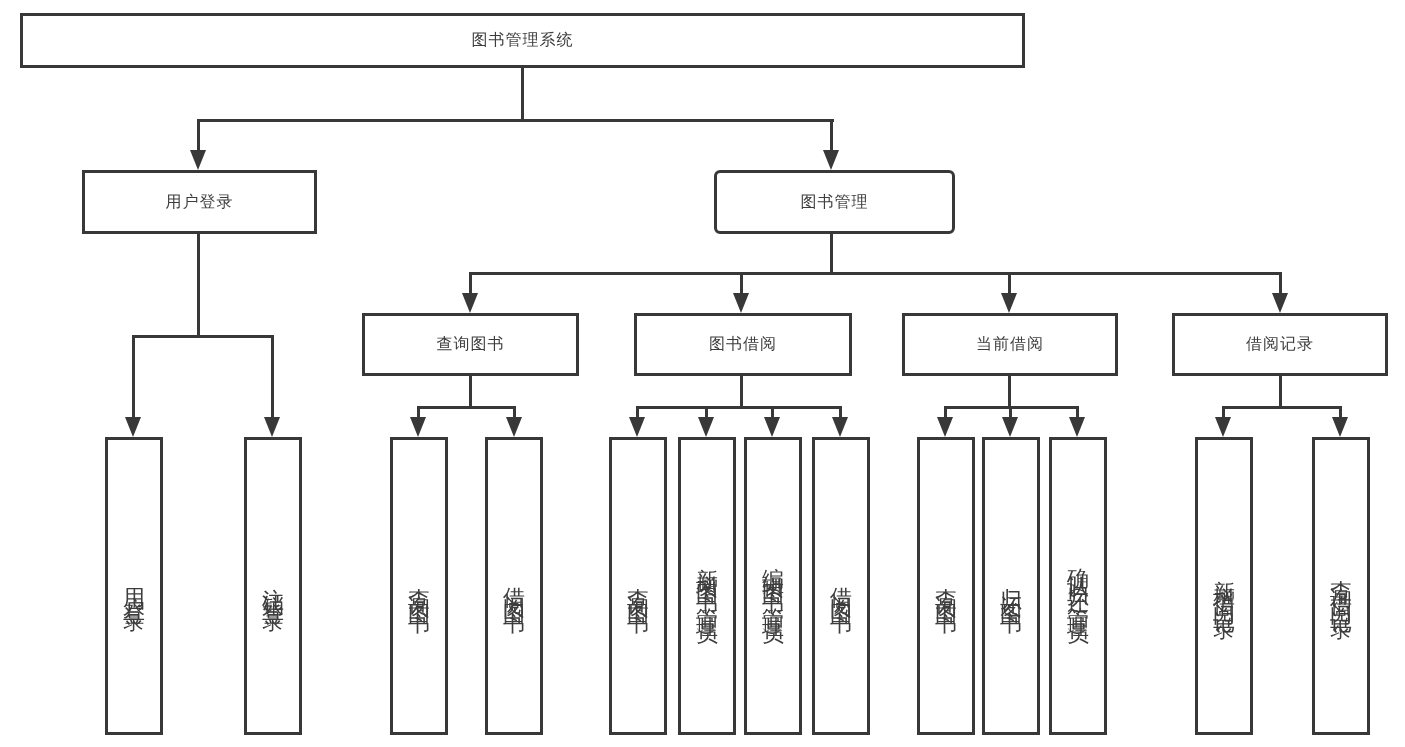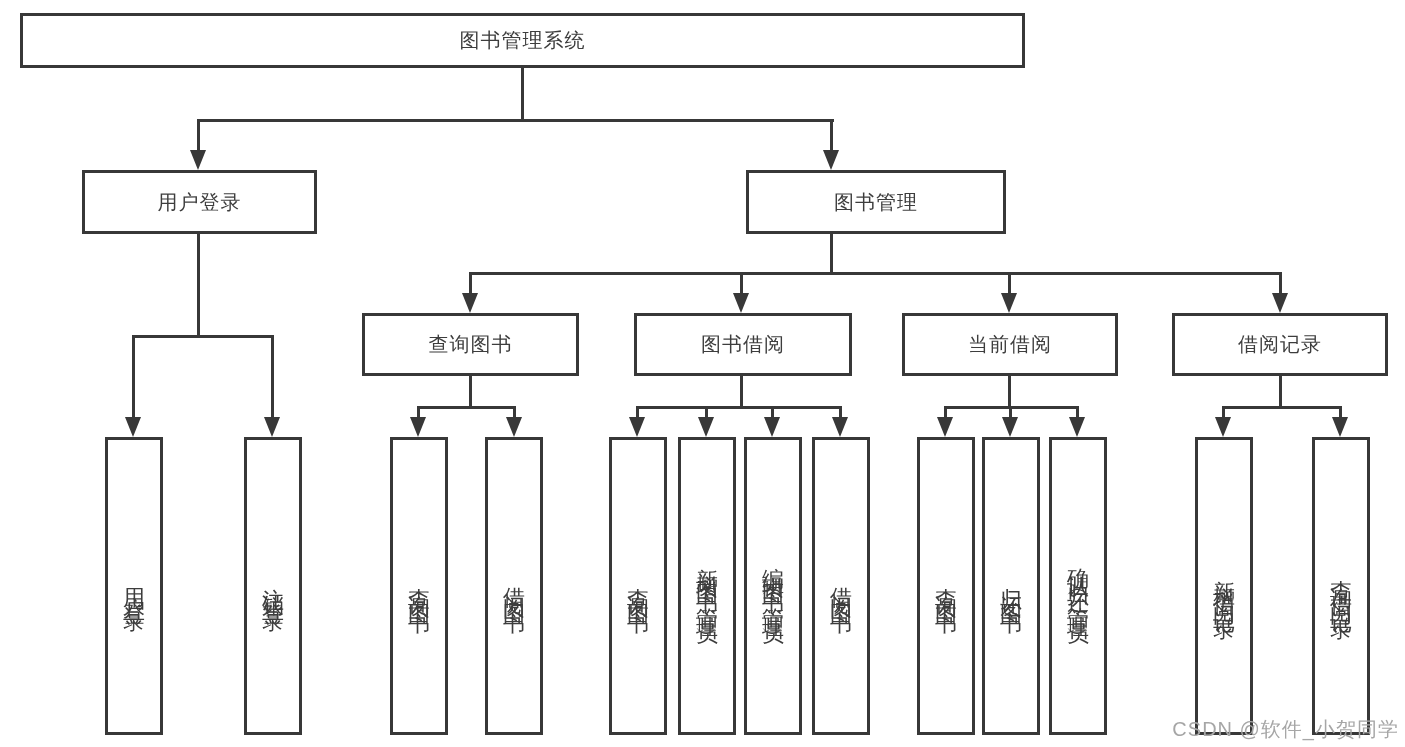--- a/index.html
+++ b/index.html
@@ -16,21 +16,21 @@
     width:1405px;height:747px;
     background:var(--bg);
     overflow:hidden;
   }
   
   .box{
     position:absolute;
     border:3px solid var(--line);
     background:var(--bg);
     display:flex;align-items:center;justify-content:center;
-    font-size:20px;
+    font-size:16px;
     letter-spacing:1px;
     color:var(--text);
   }
   .leaf{
     position:absolute;
     top:437px;width:58px;height:298px;
     border:3px solid var(--line);
     background:var(--bg);
     display:flex;align-items:center;justify-content:center;
   }
@@ -71,21 +71,21 @@
   <div class="vline" style="left:521px;top:68px;height:53px;"></div>
   <div class="hline" style="left:197px;top:119px;width:637px;"></div>
   <div class="vline" style="left:197px;top:119px;height:33px;"></div>
   <div class="head" style="left:190px;top:150px;"></div>
   <div class="vline" style="left:830px;top:119px;height:33px;"></div>
   <div class="head" style="left:823px;top:150px;"></div>
 
   <div class="box" style="left:82px;top:170px;width:235px;height:64px;">
     <span>用户登录</span>
   </div>
-  <div class="box" style="left:746px;top:170px;width:260px;height:64px;">
+  <div class="box" style="left:714px;top:170px;width:241px;height:64px;border-radius:6px;">
     <span>图书管理</span>
   </div>
 
   <div class="vline" style="left:197px;top:234px;height:104px;"></div>
   <div class="hline" style="left:132px;top:335px;width:142px;"></div>
   <div class="vline" style="left:132px;top:335px;height:84px;"></div>
   <div class="head" style="left:125px;top:417px;"></div>
   <div class="vline" style="left:271px;top:335px;height:84px;"></div>
   <div class="head" style="left:264px;top:417px;"></div>
 
@@ -184,15 +184,14 @@
     <span class="vtext">确认归还（管理员）</span>
   </div>
 
   <div class="leaf" style="left:1195px;">
     <span class="vtext">新增借阅记录</span>
   </div>
   <div class="leaf" style="left:1312px;">
     <span class="vtext">查询借阅记录</span>
   </div>
 
-  <div class="watermark">CSDN @软件_小贺同学</div>
 
 </div>
 
 </body></html>

